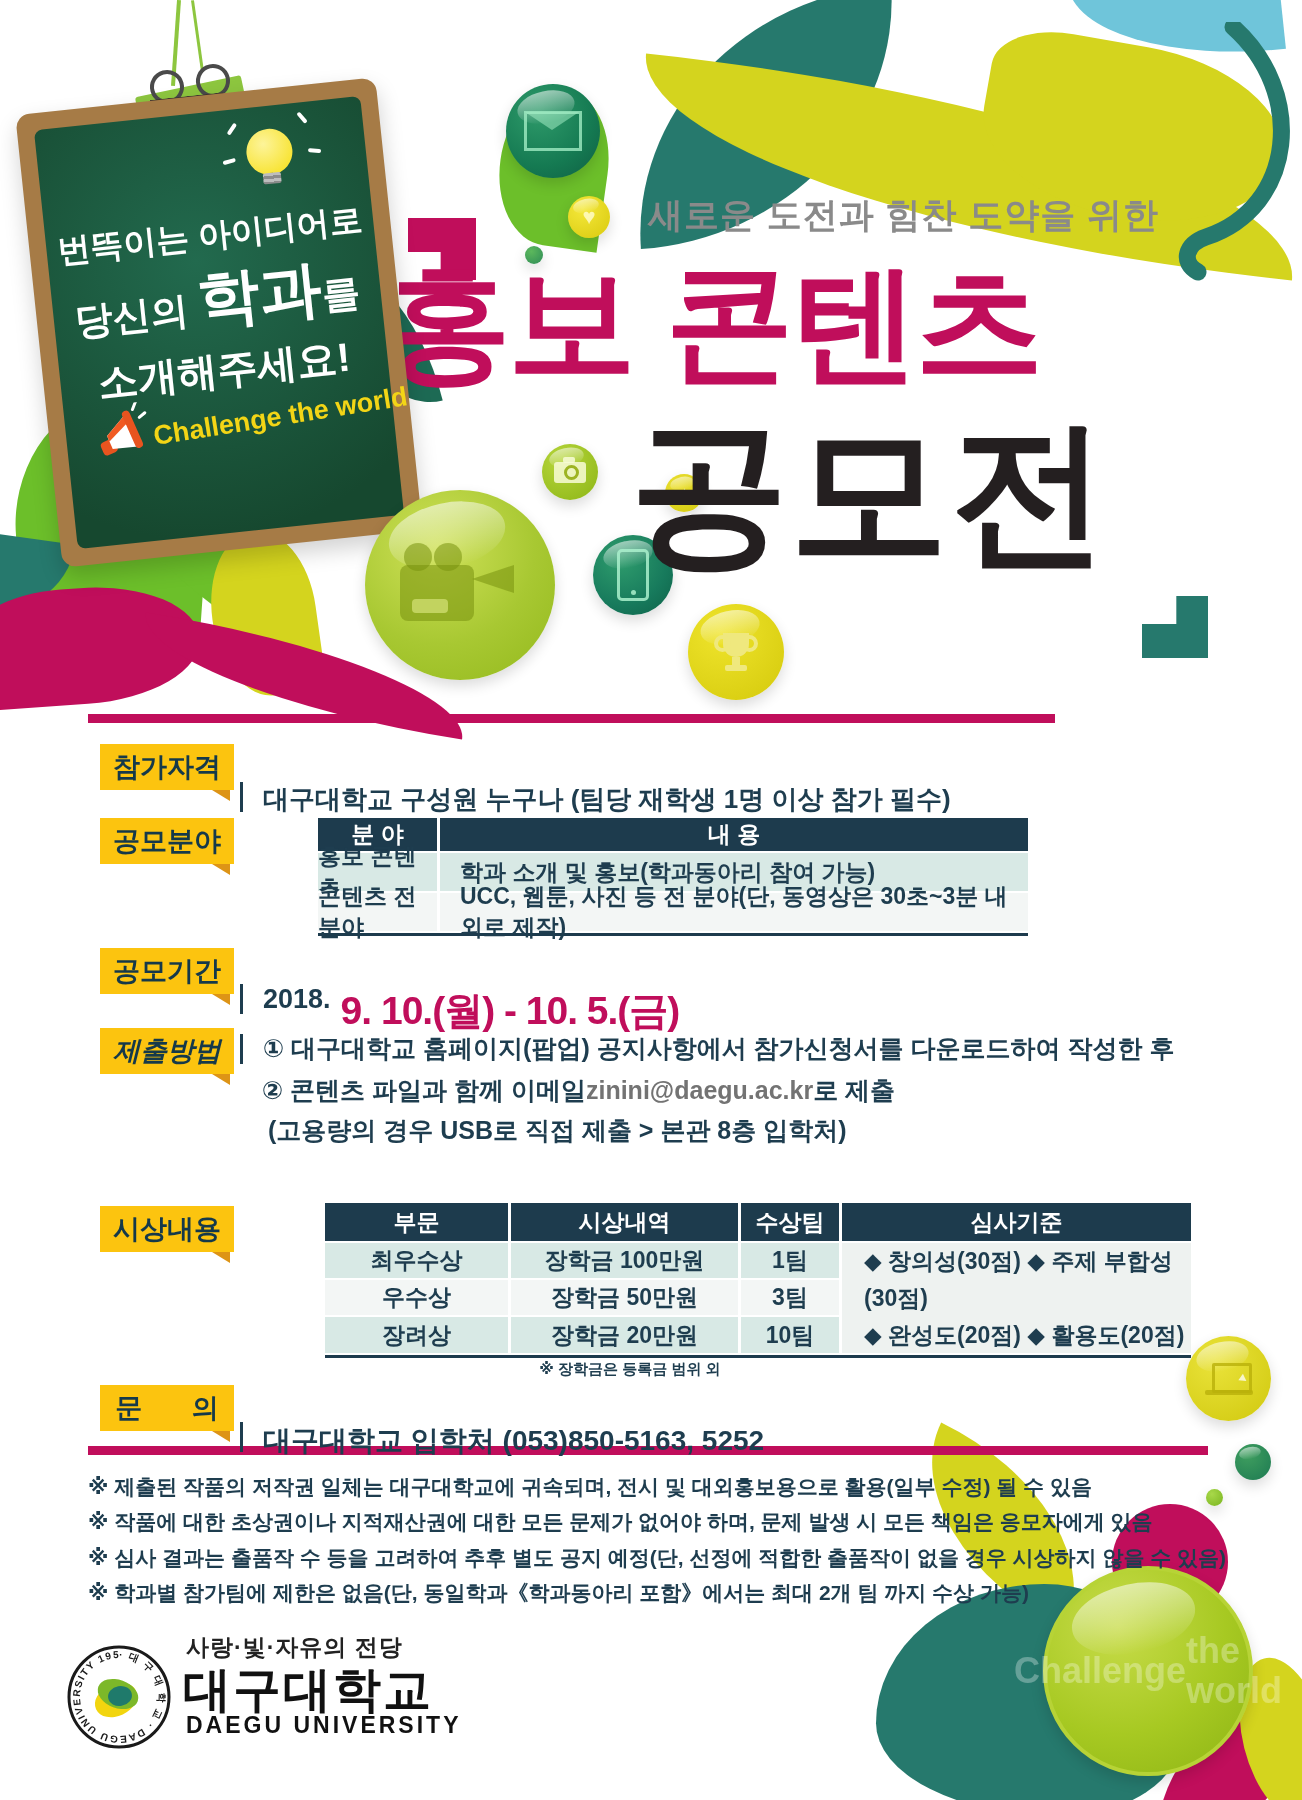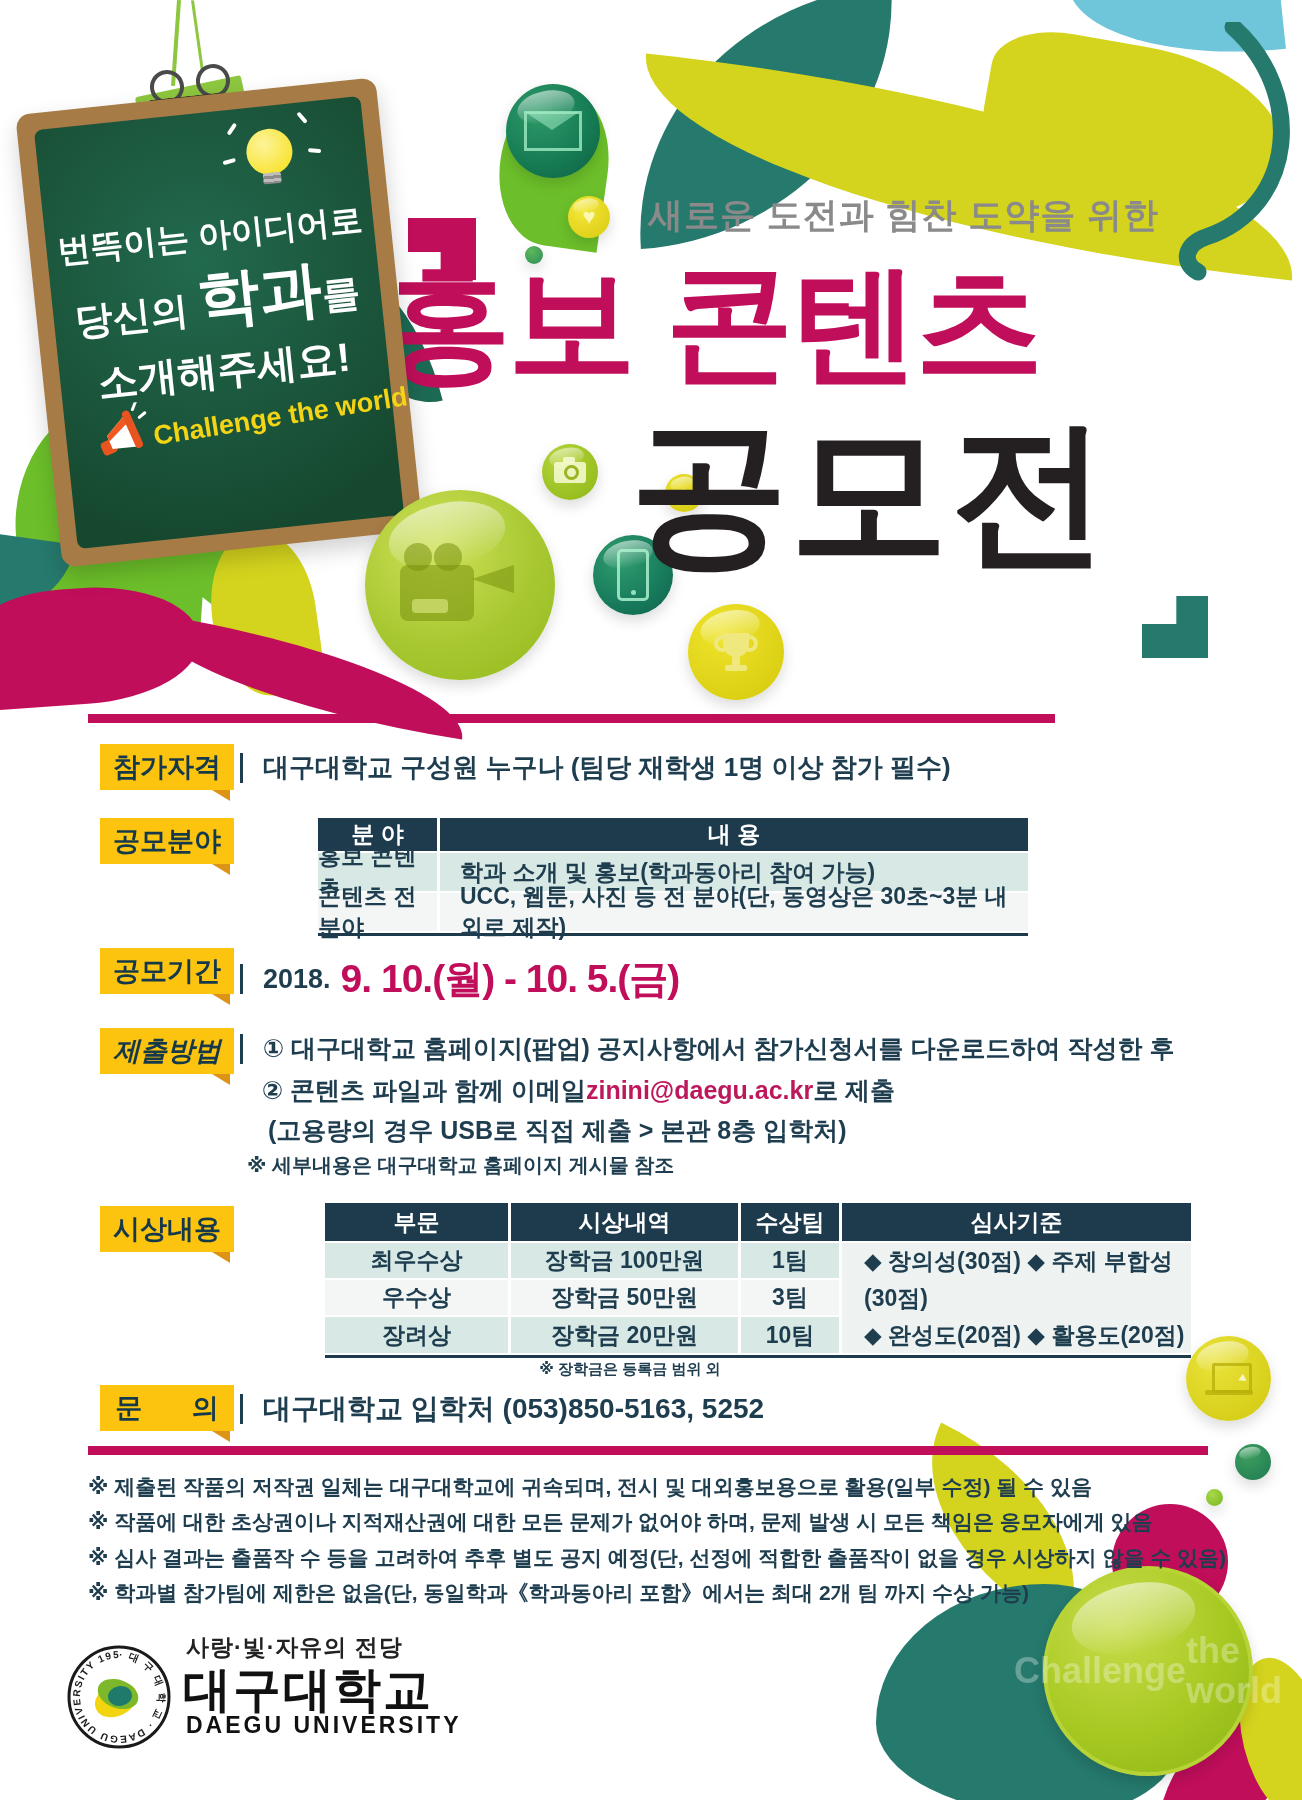--- a/index.html
+++ b/index.html
@@ -125,33 +125,33 @@
 
   
   .rule{position:absolute;height:9px;background:#c00e5b;z-index:5;}
   .rule1{left:88px;top:714px;width:967px;}
   .rule2{left:88px;top:1446px;width:1120px;}
   .badge{position:absolute;width:134px;height:46px;background:#fcc40f;color:#15394a;z-index:5;
          font-size:27px;font-weight:800;display:flex;align-items:center;justify-content:center;}
   .badge:after{content:'';position:absolute;right:4px;bottom:-11px;width:0;height:0;
          border-style:solid;border-width:0 18px 11px 0;border-color:transparent #dd9416 transparent transparent;}
   .badge-contact{word-spacing:42px;}
-  .content{position:absolute;z-index:5;display:flex;align-items:center;color:#1e3d4f;font-weight:700;}
+  .content{position:absolute;z-index:5;display:flex;color:#1e3d4f;font-weight:700;margin-top:32px;}
   .vbar{display:inline-block;width:3px;height:30px;background:#1e3d4f;margin-right:20px;flex:none;}
   .c-elig{left:240px;top:750px;font-size:26px;}
   .c-period{left:240px;top:952px;}
   .c-period .yr{font-size:27px;font-weight:800;margin-right:10px;}
   .c-period .dates{font-size:39px;font-weight:800;color:#c00e5b;letter-spacing:-1px;}
   .c-contact{left:240px;top:1390px;font-size:28px;}
   .sub-line{position:absolute;z-index:5;color:#1e3d4f;font-weight:700;font-size:25px;display:flex;align-items:center;}
   .sl1{left:240px;top:1032px;}
   .sl2{left:262px;top:1074px;}
   .sl3{left:268px;top:1114px;font-weight:600;}
   .sl4{left:247px;top:1152px;font-size:20px;}
-  .email{color:#be185d;}
+  .email{color:#737373;}
 
   
   .tbl{position:absolute;z-index:5;display:grid;border-bottom:3px solid #1d3b4d;}
   .tbl .cell{display:flex;align-items:center;justify-content:center;font-size:23px;font-weight:700;color:#1e3d4f;
         border-right:3px solid #fff;border-bottom:2px solid #fff;}
   .tbl .cell.last{border-right:none;}
   .tbl .hd{background:#1d3b4d;color:#fff;}
   .tbl .ra{background:#d8e9e5;} .tbl .rb{background:#f3f6f5;}
   .tbl .lft{justify-content:flex-start;padding-left:20px;}
   .tbl-fields{left:318px;top:818px;width:710px;grid-template-columns:122px 1fr;grid-template-rows:35px 40px 40px;}
@@ -318,21 +318,20 @@
   <div class="sub-line sl1">
     <span class="vbar"></span>
     <span>① 대구대학교 홈페이지(팝업) 공지사항에서 참가신청서를 다운로드하여 작성한 후</span>
   </div>
   <div class="sub-line sl2">
     <span>② 콘텐츠 파일과 함께 이메일 </span>
     <span class="email">zinini@daegu.ac.kr</span>
     <span>로 제출</span>
   </div>
   <div class="sub-line sl3">(고용량의 경우 USB로 직접 제출 &gt; 본관 8층 입학처)</div>
-  <div class="sub-line sl4">※ 세부내용은 대구대학교 홈페이지 게시물 참조</div>
 
   <div class="badge" style="left:100px;top:1206px;">시상내용</div>
   <div class="tbl tbl-awards">
     <div class="cell hd">부문</div>
     <div class="cell hd">시상내역</div>
     <div class="cell hd">수상팀</div>
     <div class="cell hd last">심사기준</div>
 
     <div class="cell ra">최우수상</div>
     <div class="cell ra">장학금 100만원</div>

